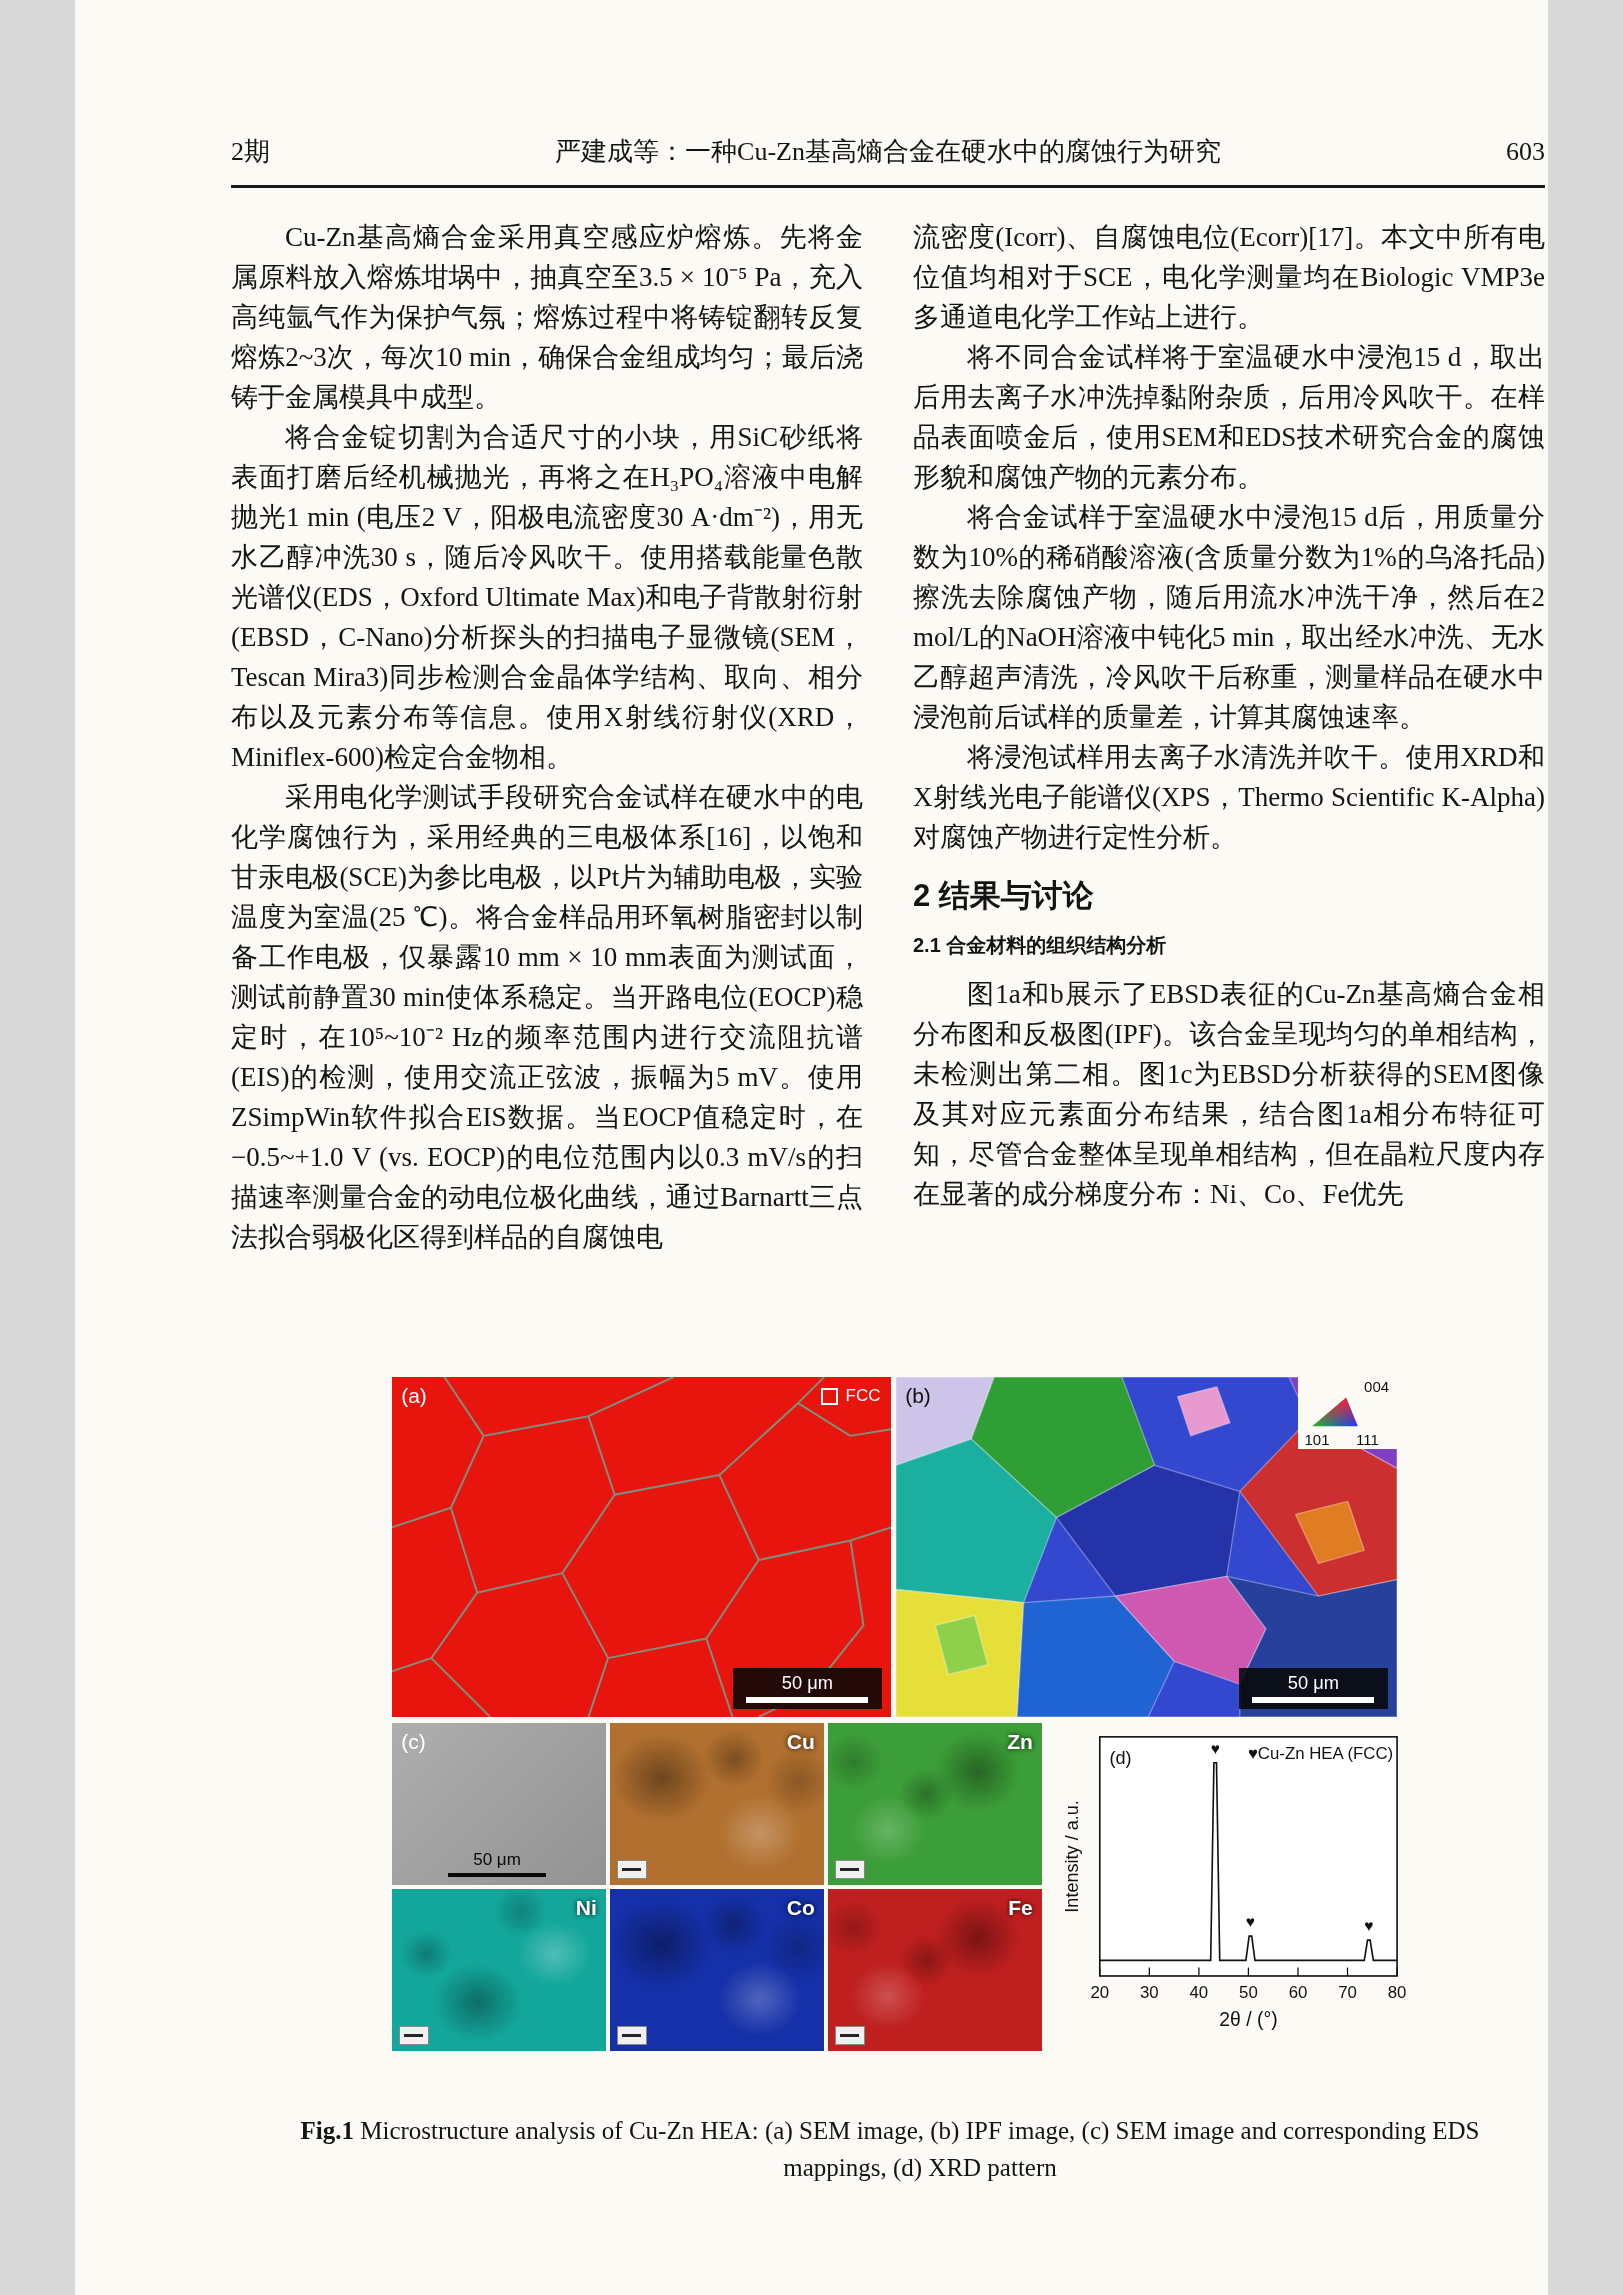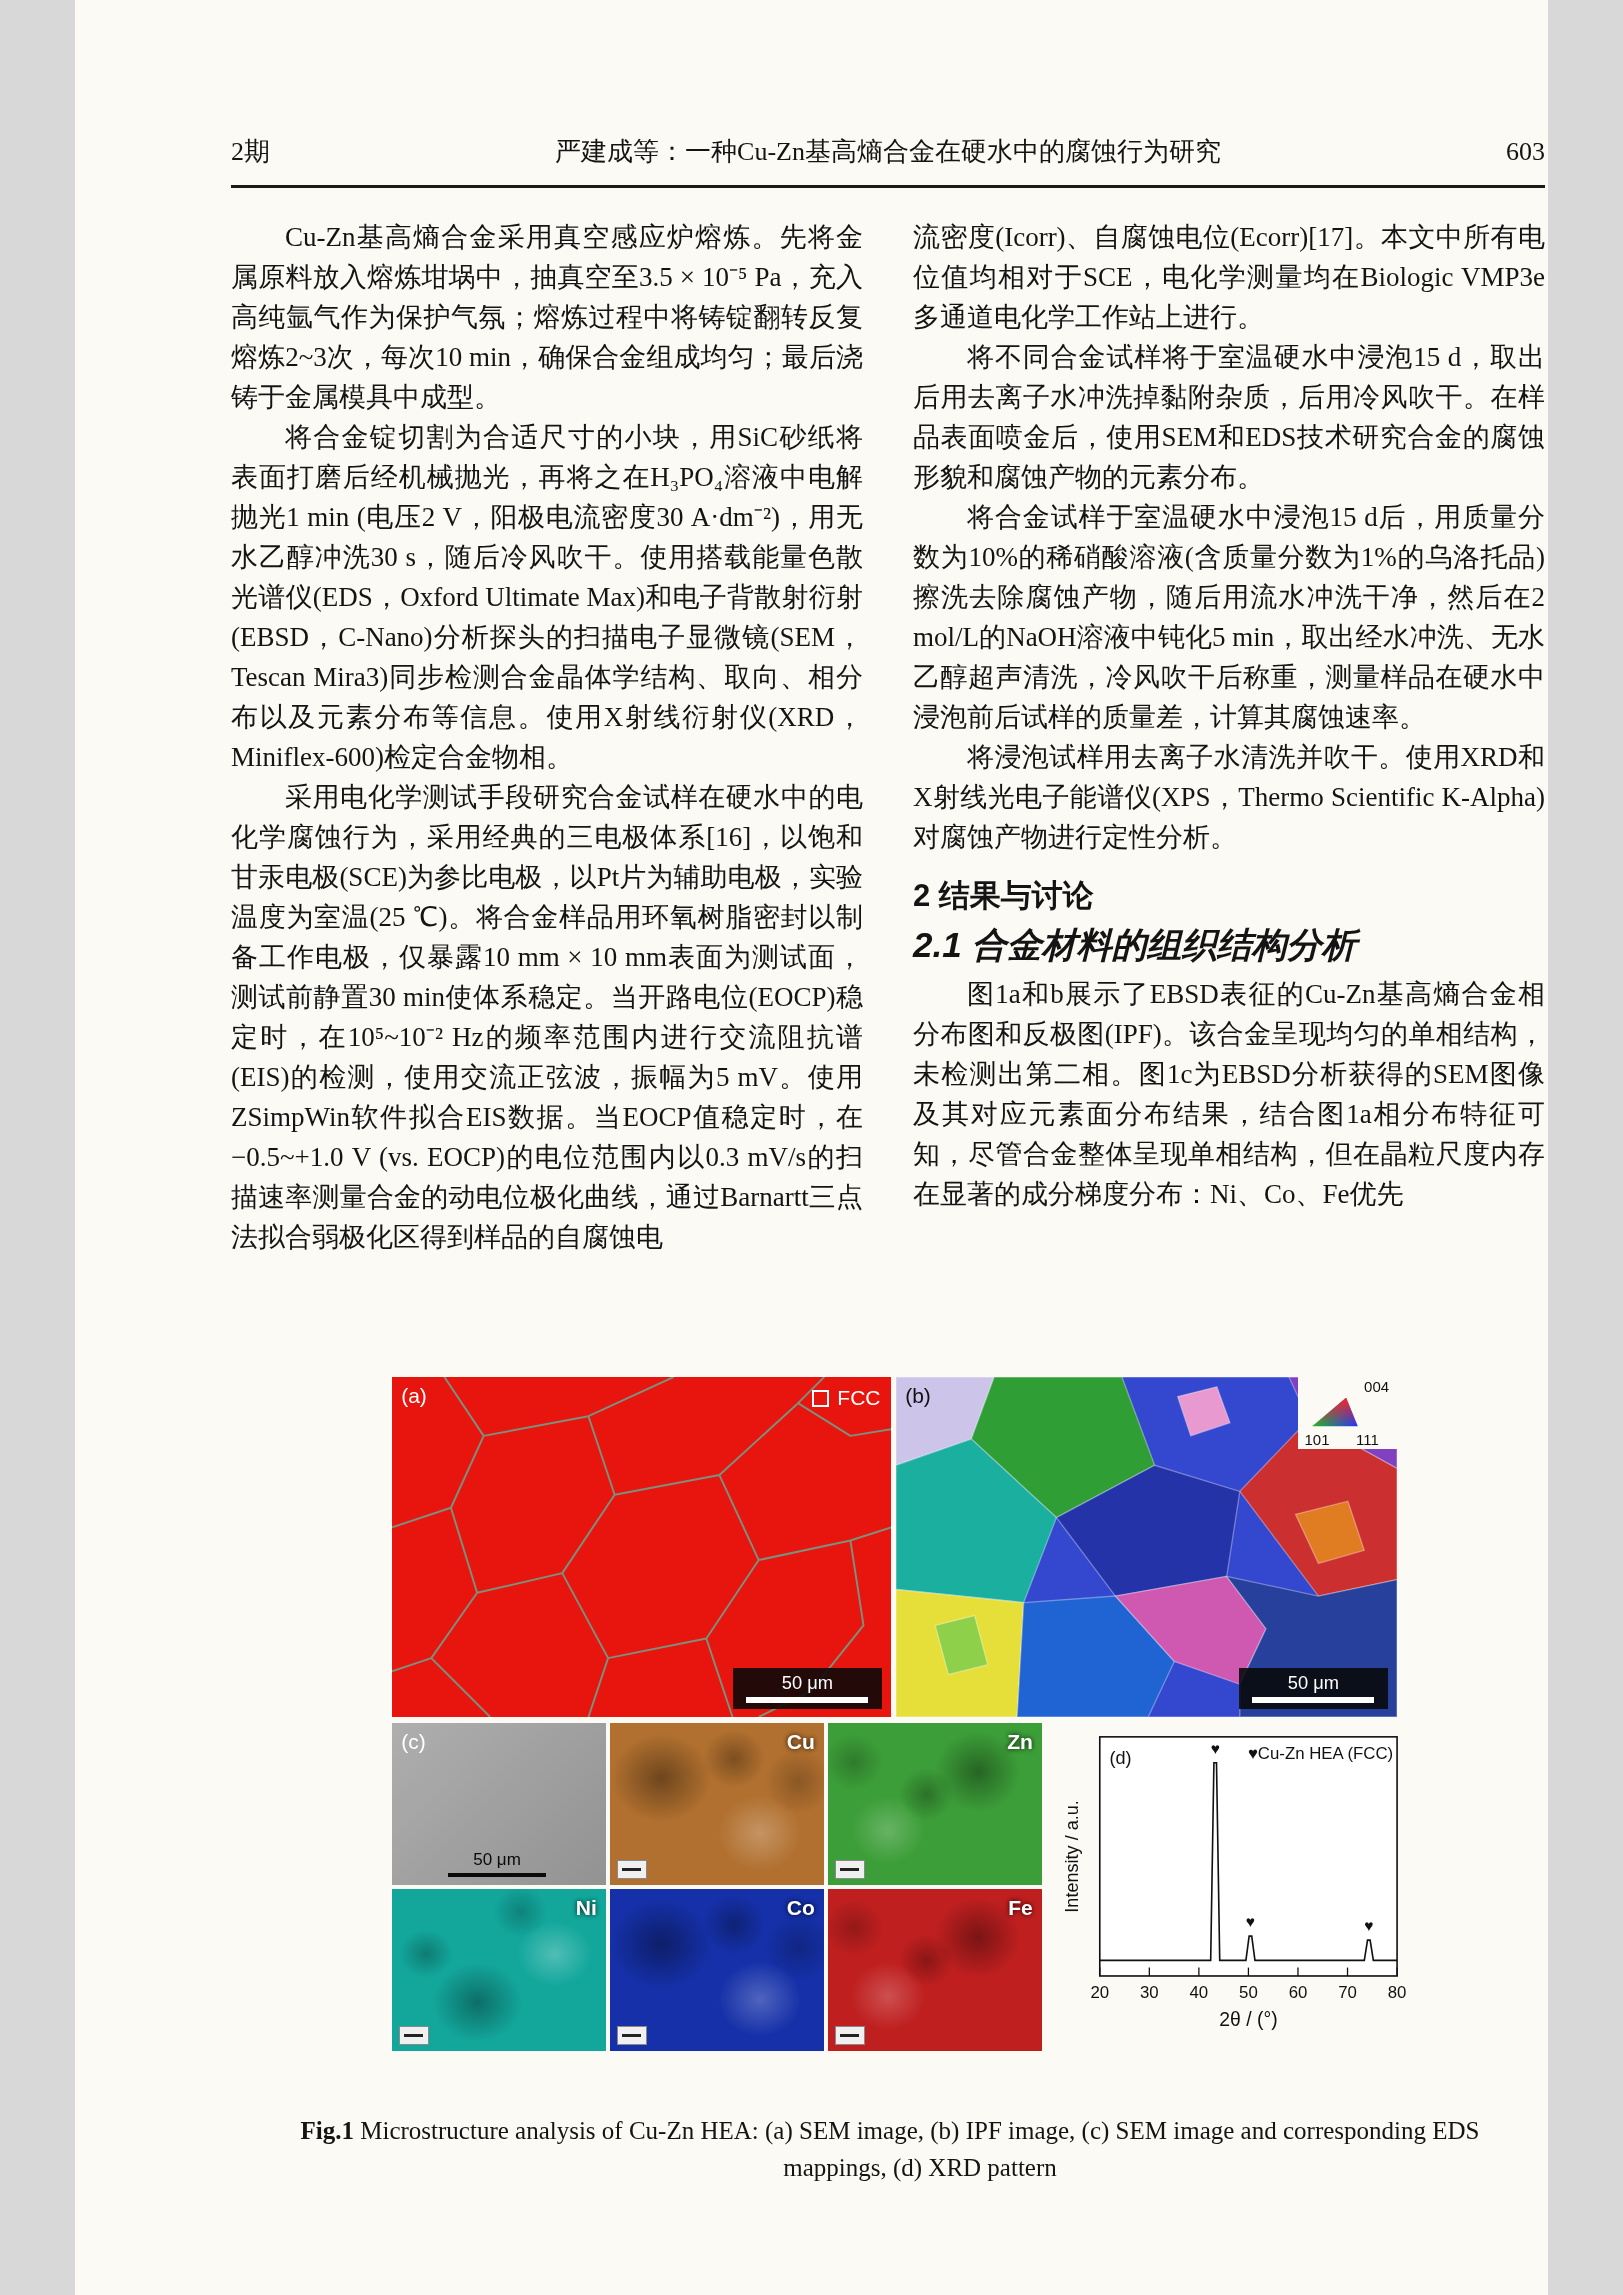--- a/index.html
+++ b/index.html
@@ -14,42 +14,42 @@
   .headrule { position:absolute; top:185px; left:156px; width:1314px; height:2.6px; background:#1a1a1a; }
 
   
   .col { position:absolute; top:217px; width:632px; font-size:27px; line-height:40px; text-align:justify; }
   .col.left { left:156px; }
   .col.right { left:838px; }
   .para { margin:0; text-indent:2em; }
   .para.cont { text-indent:0; }
   h2.sec { font-family:"Liberation Sans", sans-serif; font-weight:bold; font-size:31px;
            margin:19.6px 0 14.4px; line-height:37px; }
-  h3.subsec { font-family:"Liberation Sans", sans-serif; font-weight:bold; font-size:35px;
-              margin:2.6px 0 11.8px; line-height:34px;font-style:italic; }
+  h3.subsec { font-family:"Liberation Sans", sans-serif; font-weight:bold; font-size:20px;
+              margin:2.6px 0 11.8px; line-height:34px; }
 
   
   .figure { position:absolute; left:317px; top:1377px; width:1018px; height:675px;
             font-family:"Liberation Sans", sans-serif; }
   .panel { position:absolute; overflow:hidden; }
   .panel svg.fill { position:absolute; left:0; top:0; width:100%; height:100%; display:block; }
   .panel-a { left:0; top:0; width:499px; height:340px; }
   .panel-b { left:504px; top:0; width:501px; height:340px; }
   .panel-c { left:0; top:346px; width:214px; height:162px;
              background-image:linear-gradient(135deg, rgba(255,255,255,.12), rgba(0,0,0,.10)); }
   .cell { width:214px; height:162px; }
   .pos-cu { left:218px; top:346px; } .pos-zn { left:436px; top:346px; }
   .pos-ni { left:0; top:512px; } .pos-co { left:218px; top:512px; } .pos-fe { left:436px; top:512px; }
   .panel-d { left:669px; top:346px; width:349px; height:328px; background:#fcfaf4; }
 
   .plabel { position:absolute; top:6.5px; left:9.2px; font-size:21px; }
   .light { color:#fff; } .darktxt { color:#111; }
 
   .fcc-legend { position:absolute; top:9.2px; right:10.5px; display:flex; align-items:center; gap:7.9px;
-                color:#fff; font-size:21px; }
+                color:#fff; font-size:17px; }
   .fcc-swatch { width:17px; height:17px; border:2.6px solid #fff; }
 
   .sbar { position:absolute; right:9.2px; bottom:7.9px; width:149px; background:rgba(8,8,8,.88);
           color:#fff; text-align:center; font-size:18.3px; padding:3.9px 0 6.5px; }
   .sbar .bar { width:122px; height:5.2px; background:#fff; margin:3.9px auto 0; }
   .sbar-plain { position:absolute; left:56px; bottom:7.9px; color:#0a0a0a; text-align:center; font-size:17px; }
   .sbar-plain .bar { width:98px; height:4.6px; background:#0a0a0a; margin:2.6px auto 0; }
 
   .ipf-key { position:absolute; top:0; right:0; width:99px; height:72px; background:#fcfaf4;
              color:#111; font-size:15px; }

